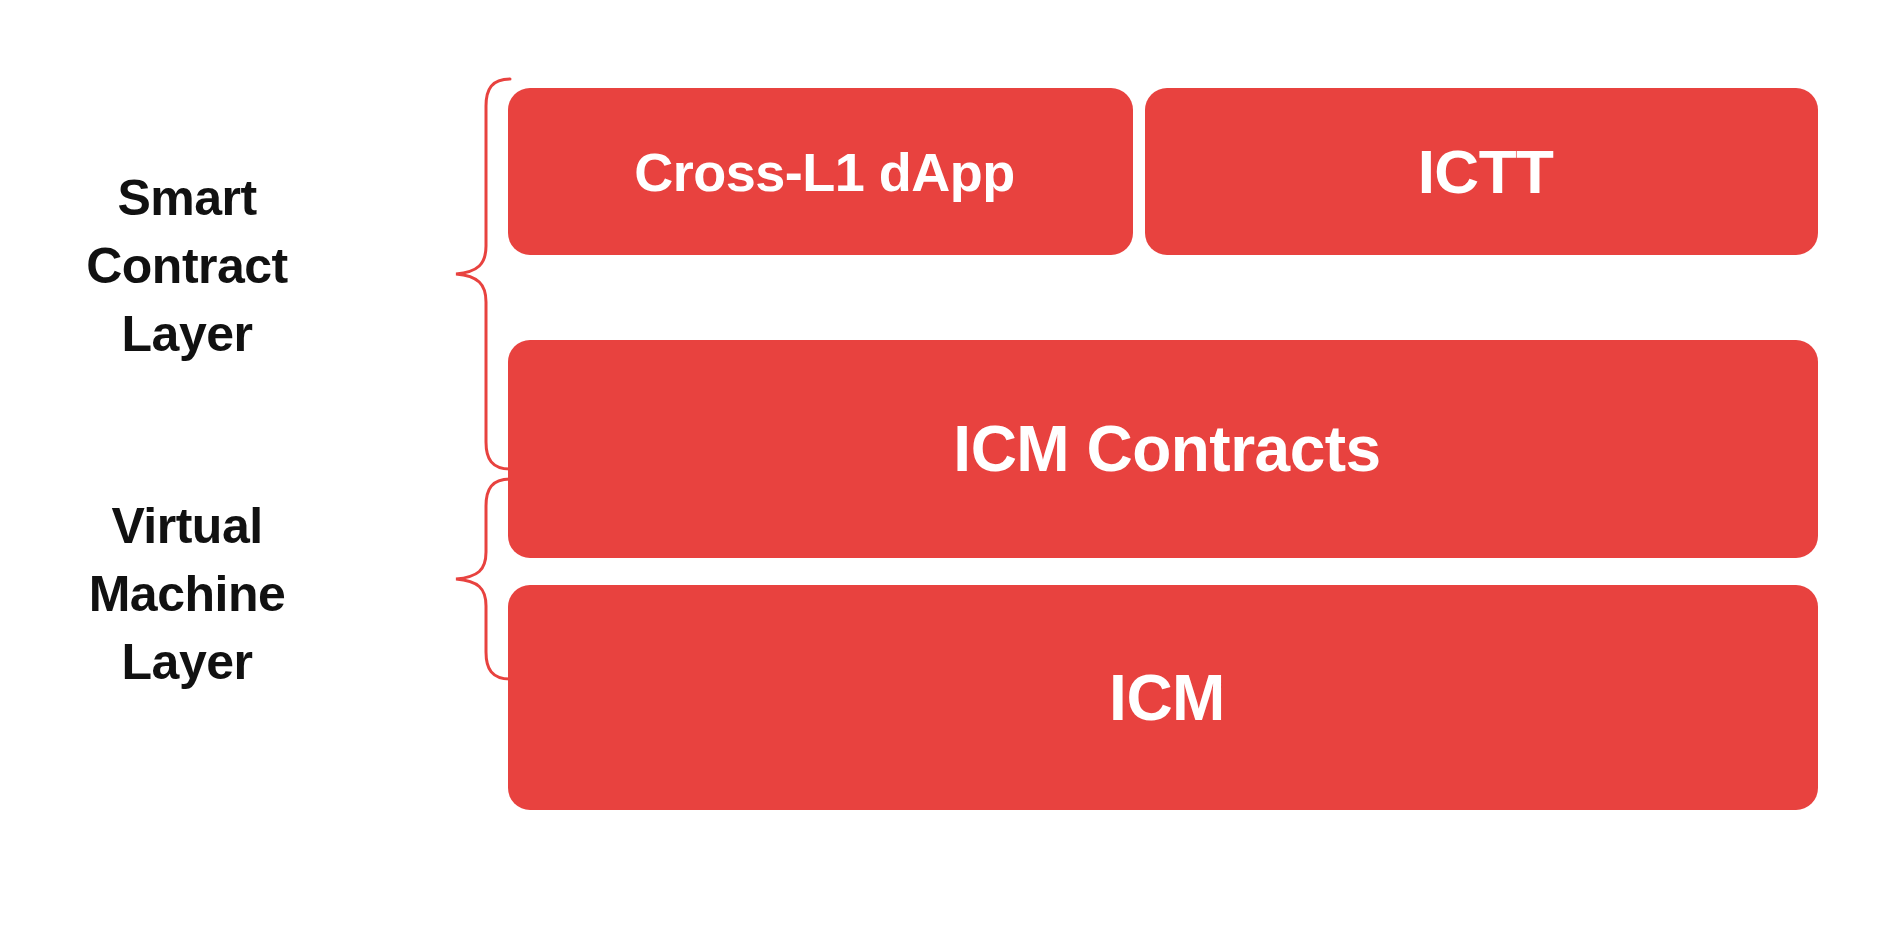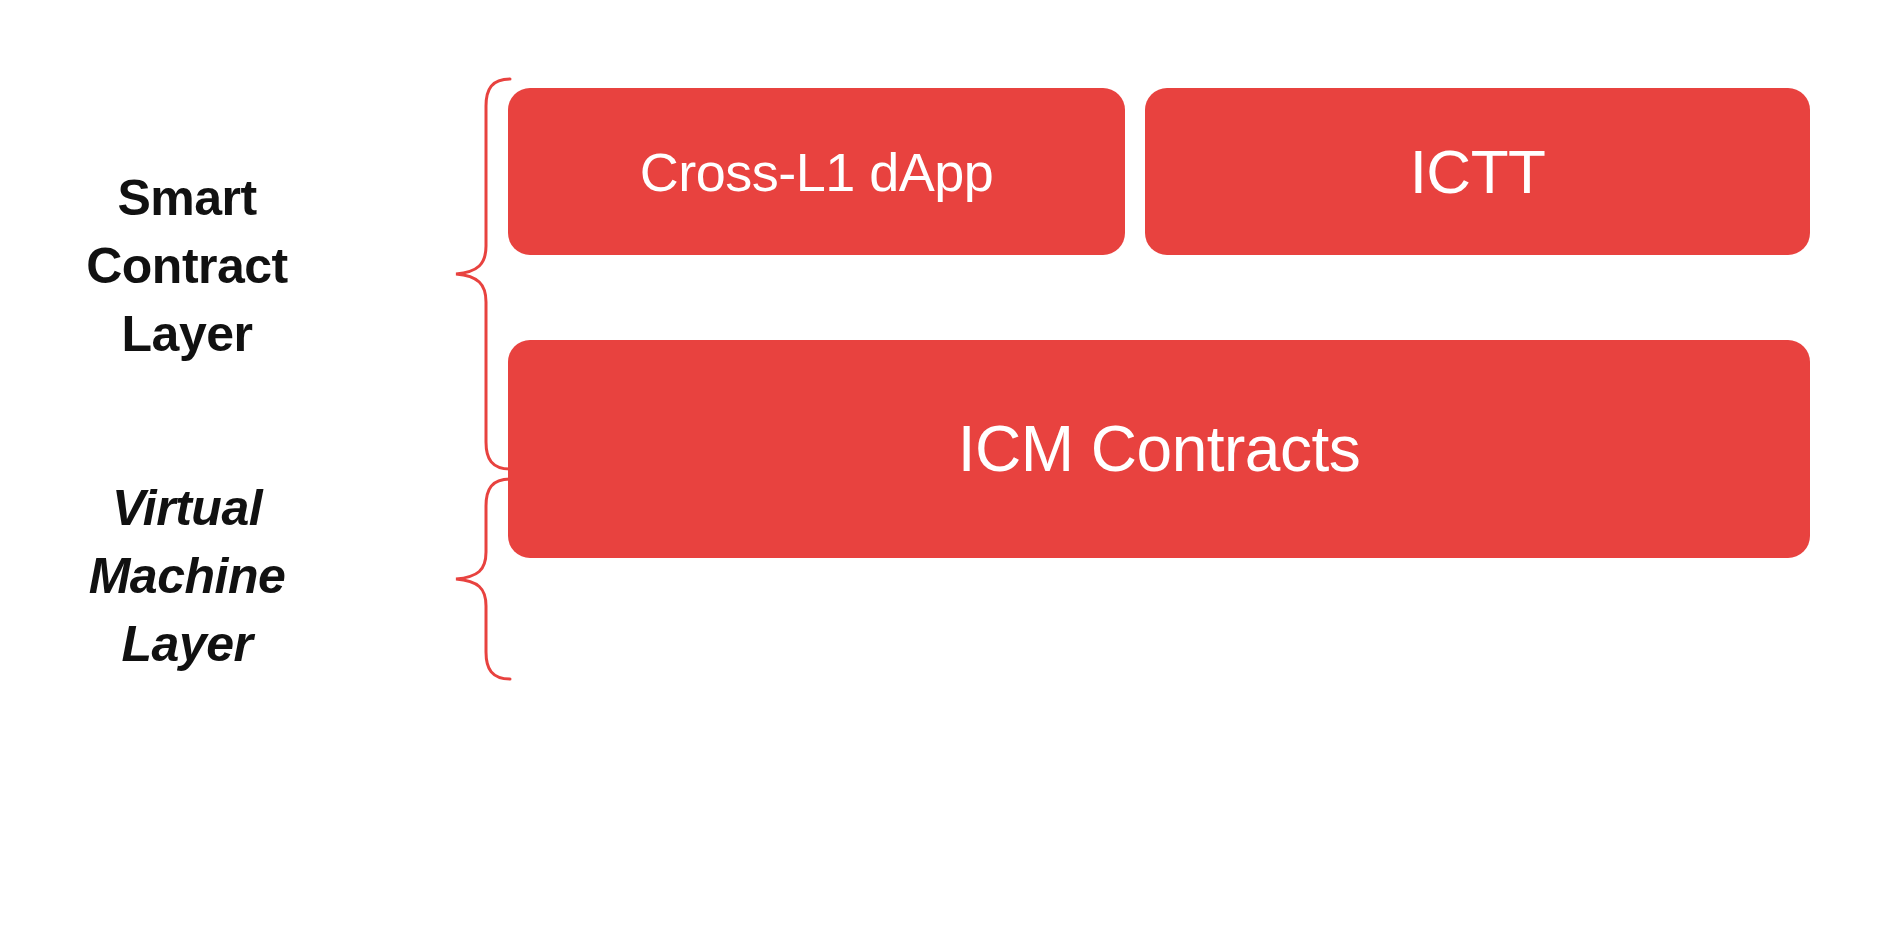--- a/index.html
+++ b/index.html
@@ -25,42 +25,43 @@
     left: 22px;
     text-align: center;
     color: #111111;
     font-weight: 700;
     font-size: 50px;
     line-height: 68px;
     letter-spacing: -0.5px;
     white-space: pre-line;
   }
   #label-smart-contract { top: 164px; }
-  #label-virtual-machine { top: 474px; font-style: italic; }
+  #label-virtual-machine { top: 492px; }
 
   
   .brace {
     position: absolute;
     left: 452px;
   }
   #brace-smart-contract { top: 76px; }
   #brace-virtual-machine { top: 476px; }
   .brace svg { display: block; }
 
   
   .node-box {
     position: absolute;
     background: #E8423F;
     border-radius: 22px;
     display: flex;
     align-items: center;
     justify-content: center;
     color: #ffffff;
-    font-weight: 400;
+    font-weight: 700;
     letter-spacing: -0.5px;
+    padding-left: 8px;
   }
   #box-cross-l1-dapp {
     left: 508px;  top: 88px;
     width: 617px; height: 167px;
     font-size: 54px;
   }
   #box-ictt {
     left: 1145px; top: 88px;
     width: 665px;  height: 167px;
     font-size: 62px;
@@ -108,14 +109,17 @@
   </div>
 
   <div class="node-box" id="box-icm-contracts">
     <span>ICM Contracts</span>
   </div>
 
   <div class="node-box" id="box-ictt">
     <span>ICTT</span>
   </div>
 
+  <div class="node-box" id="box-icm">
+    <span>ICM</span>
+  </div>
 
 </div>
 
 </body></html>

